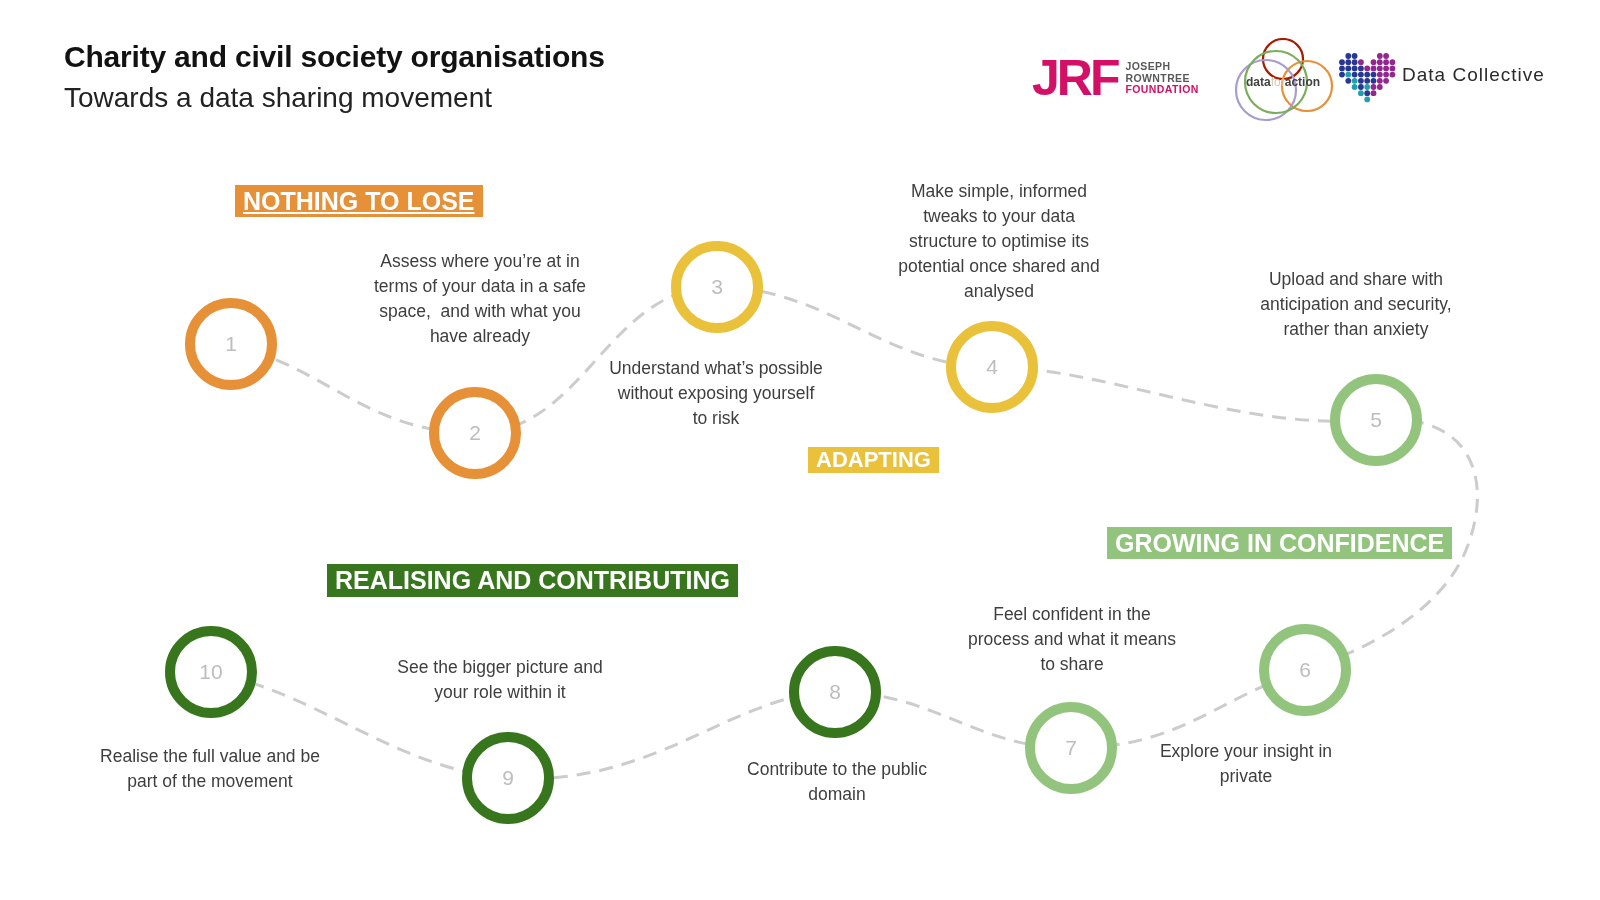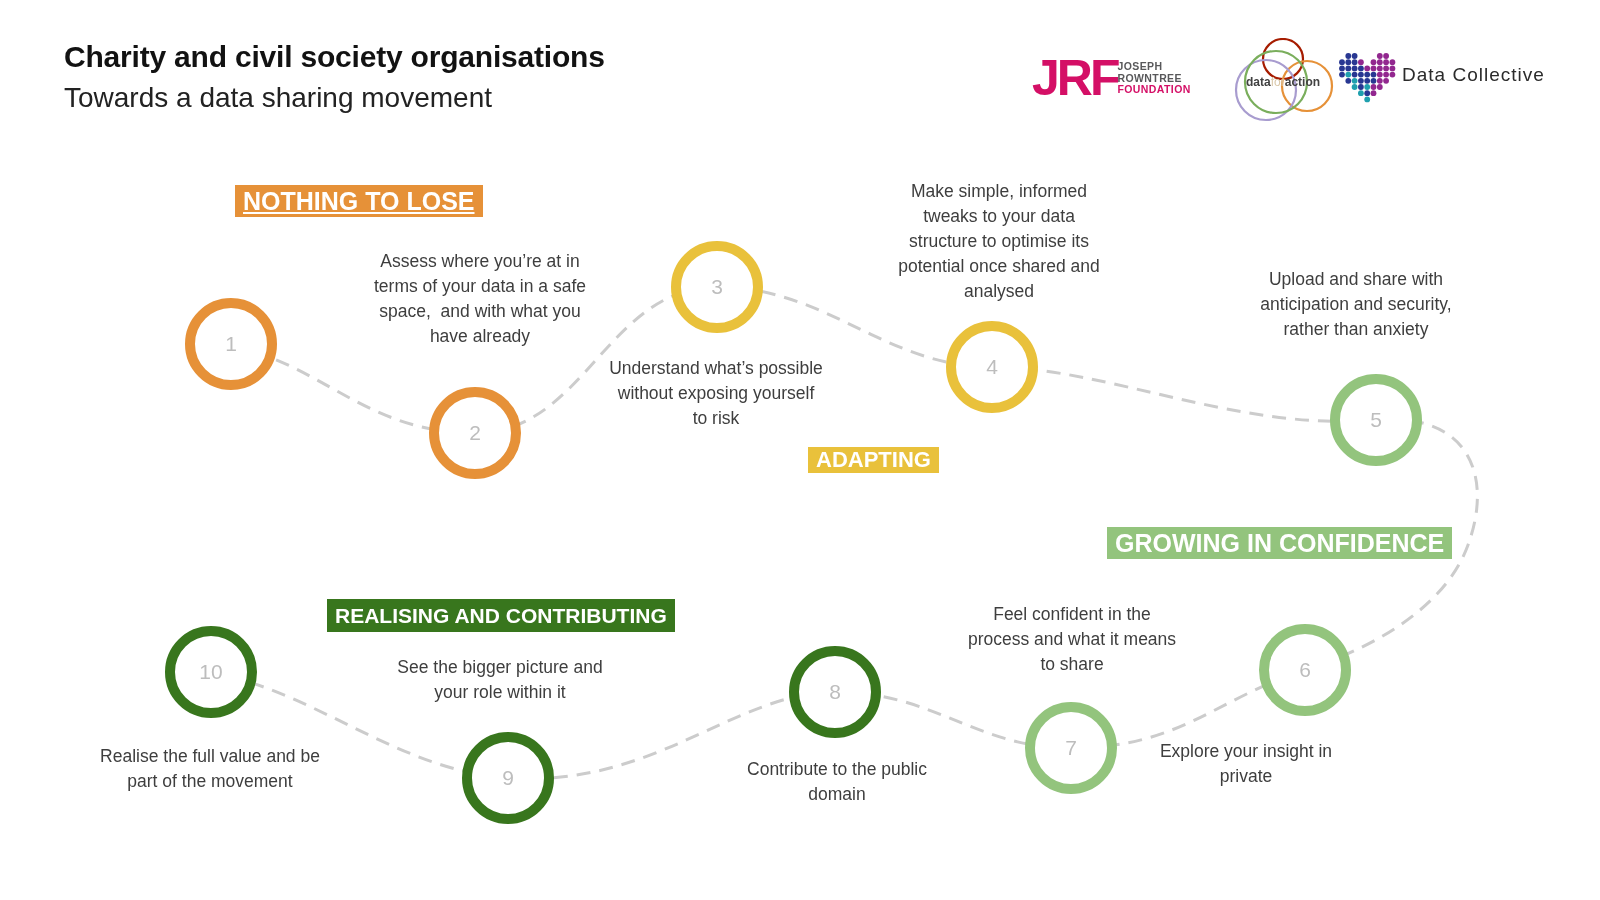--- a/index.html
+++ b/index.html
@@ -23,25 +23,25 @@
     position:absolute;transform:translateX(-50%);white-space:pre;text-align:center;
     font-size:17.5px;line-height:25px;color:#3E3E3E;z-index:3;
   }
   
   .phase-badge{
     position:absolute;color:#fff;font-weight:700;z-index:3;padding:0 8px;white-space:nowrap;
   }
   .b0{left:235px;top:185px;font-size:25px;line-height:32px;}
   .b1{left:808px;top:447px;font-size:22px;line-height:26px;}
   .b2{left:1107px;top:527px;font-size:25px;line-height:32px;}
-  .b3{left:327px;top:599px;font-size:21px;line-height:33px;}
+  .b3{left:327px;top:564px;font-size:25px;line-height:33px;}
   
   .jrf{position:absolute;left:1032px;top:56px;display:flex;z-index:3;}
   .jrf-abbr{font-size:50px;font-weight:800;color:#D40F66;letter-spacing:-3px;line-height:44px;}
-  .jrf-lines{margin-left:0;padding-top:5px;font-size:10.5px;line-height:11.5px;font-weight:700;letter-spacing:0.4px;color:#58585A;}
+  .jrf-lines{margin-left:8px;padding-top:5px;font-size:10.5px;line-height:11.5px;font-weight:700;letter-spacing:0.4px;color:#58585A;}
   .jrf-line3{color:#D40F66;}
   .dfa{position:absolute;left:1228px;top:38px;z-index:3;}
   .dfa text{font-size:12px;}
   .heart{position:absolute;left:1338px;top:52px;z-index:3;}
   .dc-label{position:absolute;left:1402px;top:64px;font-size:19px;font-weight:500;color:#2B2B2B;letter-spacing:1px;z-index:3;}
 </style>
 </head>
 <body>
 
 <div id="canvas">

